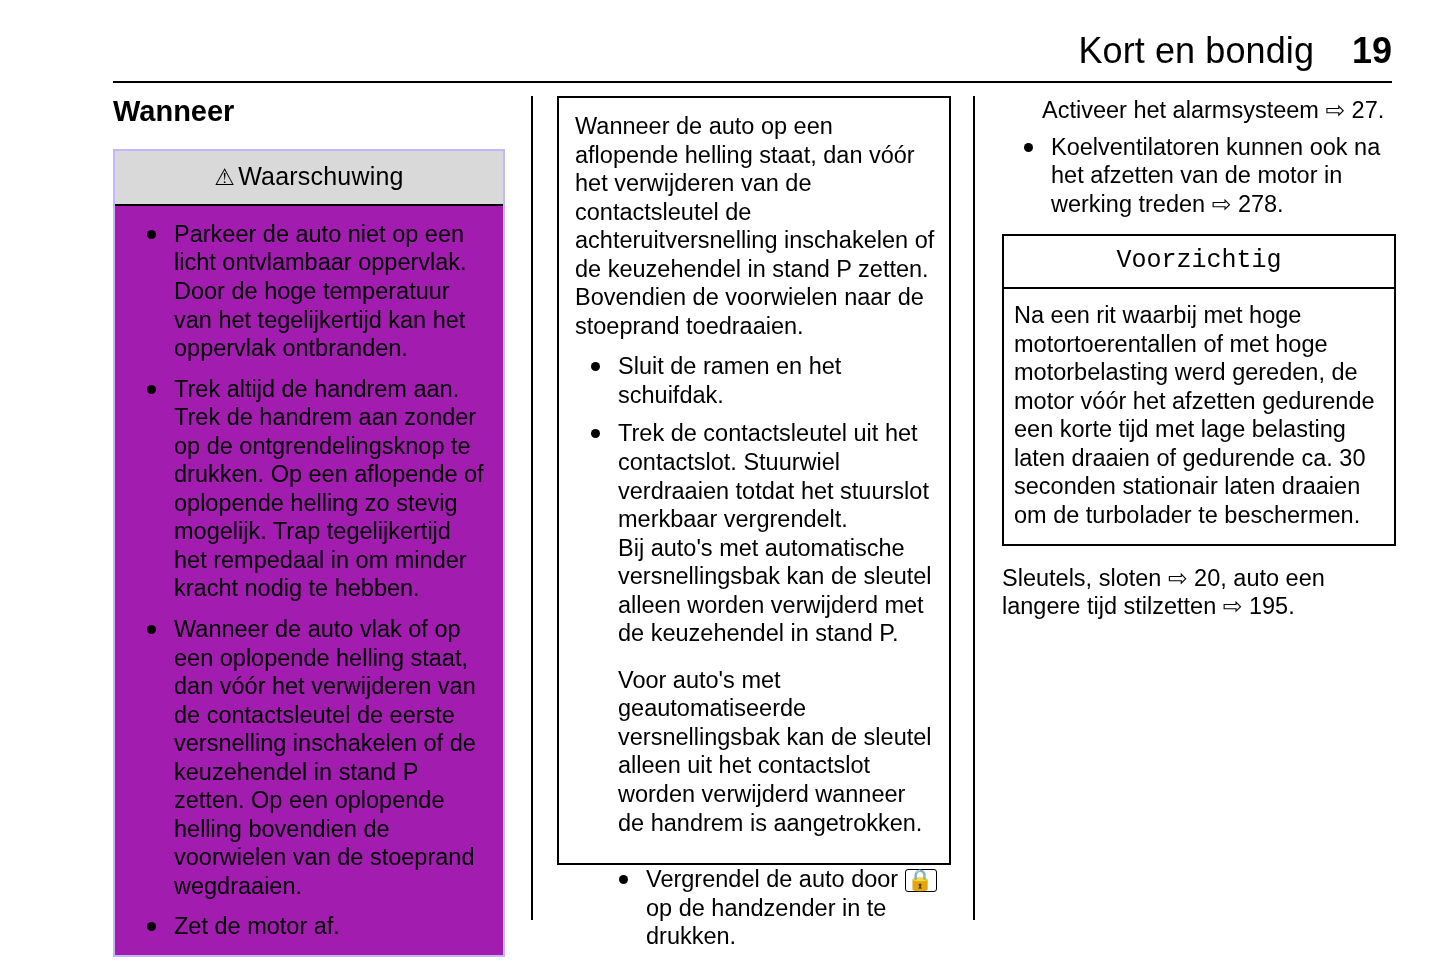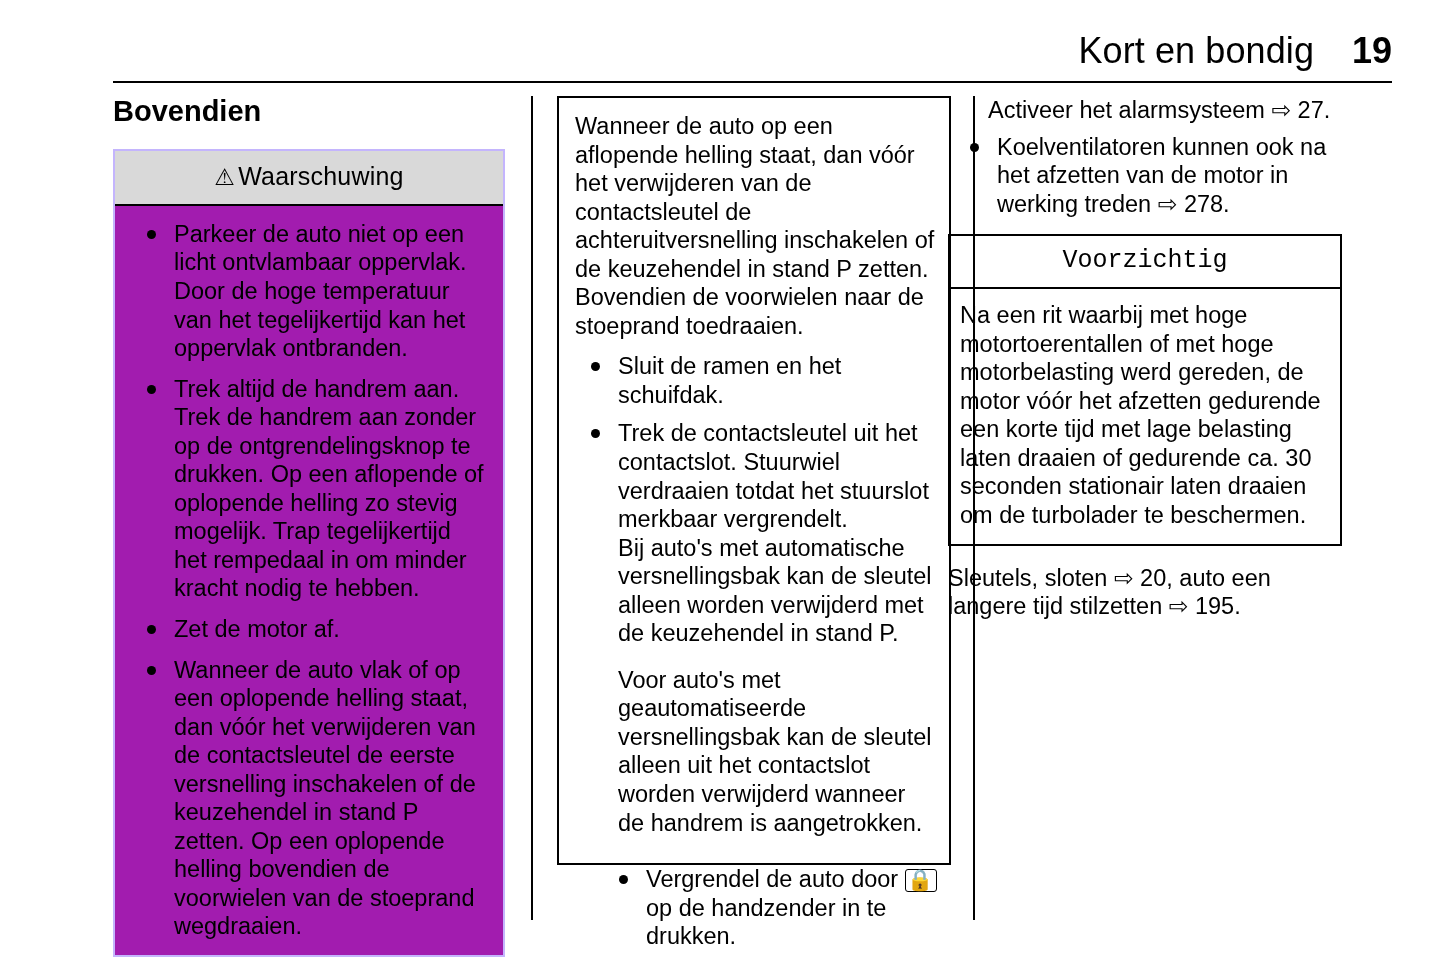--- a/index.html
+++ b/index.html
@@ -55,21 +55,21 @@
     background: #000000;
   }
 
   
   .col {
     position: absolute;
     top: 96px;
   }
   .col-1 { left: 113px; width: 396px; }
   .col-2 { left: 597px; width: 356px; }
-  .col-3 { left: 948px; width: 396px; }
+  .col-3 { left: 1002px; width: 396px; }
 
   .col-divider {
     position: absolute;
     top: 96px;
     width: 2px;
     background: #000000;
   }
   .divider-1 { left: 531px; height: 824px; }
   .divider-2 { left: 973px; height: 824px; }
 
@@ -203,32 +203,32 @@
       <div class="header-title">Kort en bondig</div>
       <div class="header-page">19</div>
     </div>
     <div class="header-rule"></div>
   </div>
 
   <div class="col-divider divider-1"></div>
   <div class="col-divider divider-2"></div>
 
   <div class="col col-1">
-    <h1 class="section-title">Bovendien</h1>
+    <h1 class="section-title">Wanneer</h1>
 
     <div class="warn-box">
       <div class="warn-head">
         <span class="warn-symbol">⚠</span><span>Waarschuwing</span>
       </div>
       <div class="warn-body">
         <ul class="bul">
           <li>Parkeer de auto niet op een licht ontvlambaar oppervlak. Door de hoge temperatuur van het tegelijkertijd kan het oppervlak ontbranden.</li>
           <li>Trek altijd de handrem aan. Trek de handrem aan zonder op de ontgrendelingsknop te drukken. Op een aflopende of oplopende helling zo stevig mogelijk. Trap tegelijkertijd het rempedaal in om minder kracht nodig te hebben.</li>
+          <li>Wanneer de auto vlak of op een oplopende helling staat, dan vóór het verwijderen van de contactsleutel de eerste versnelling inschakelen of de keuzehendel in stand P zetten. Op een oplopende helling bovendien de voorwielen van de stoeprand wegdraaien.</li>
           <li>Zet de motor af.</li>
-          <li>Wanneer de auto vlak of op een oplopende helling staat, dan vóór het verwijderen van de contactsleutel de eerste versnelling inschakelen of de keuzehendel in stand P zetten. Op een oplopende helling bovendien de voorwielen van de stoeprand wegdraaien.</li>
         </ul>
       </div>
     </div>
   </div>
 
   <div class="col col-2">
     <div class="box2">
       <p class="lead-para">Wanneer de auto op een aflopende helling staat, dan vóór het verwijderen van de contactsleutel de achteruitversnelling inschakelen of de keuzehendel in stand P zetten. Bovendien de voorwielen naar de stoeprand toedraaien.</p>
       <ul class="bul tight">
         <li>Sluit de ramen en het schuifdak.</li>

